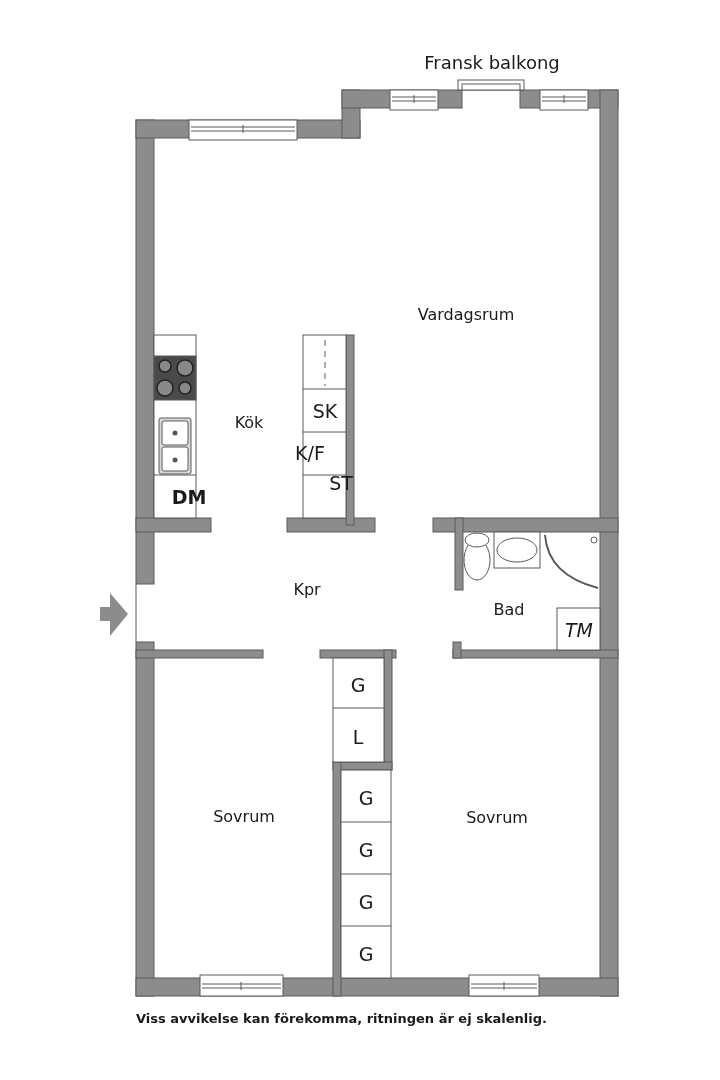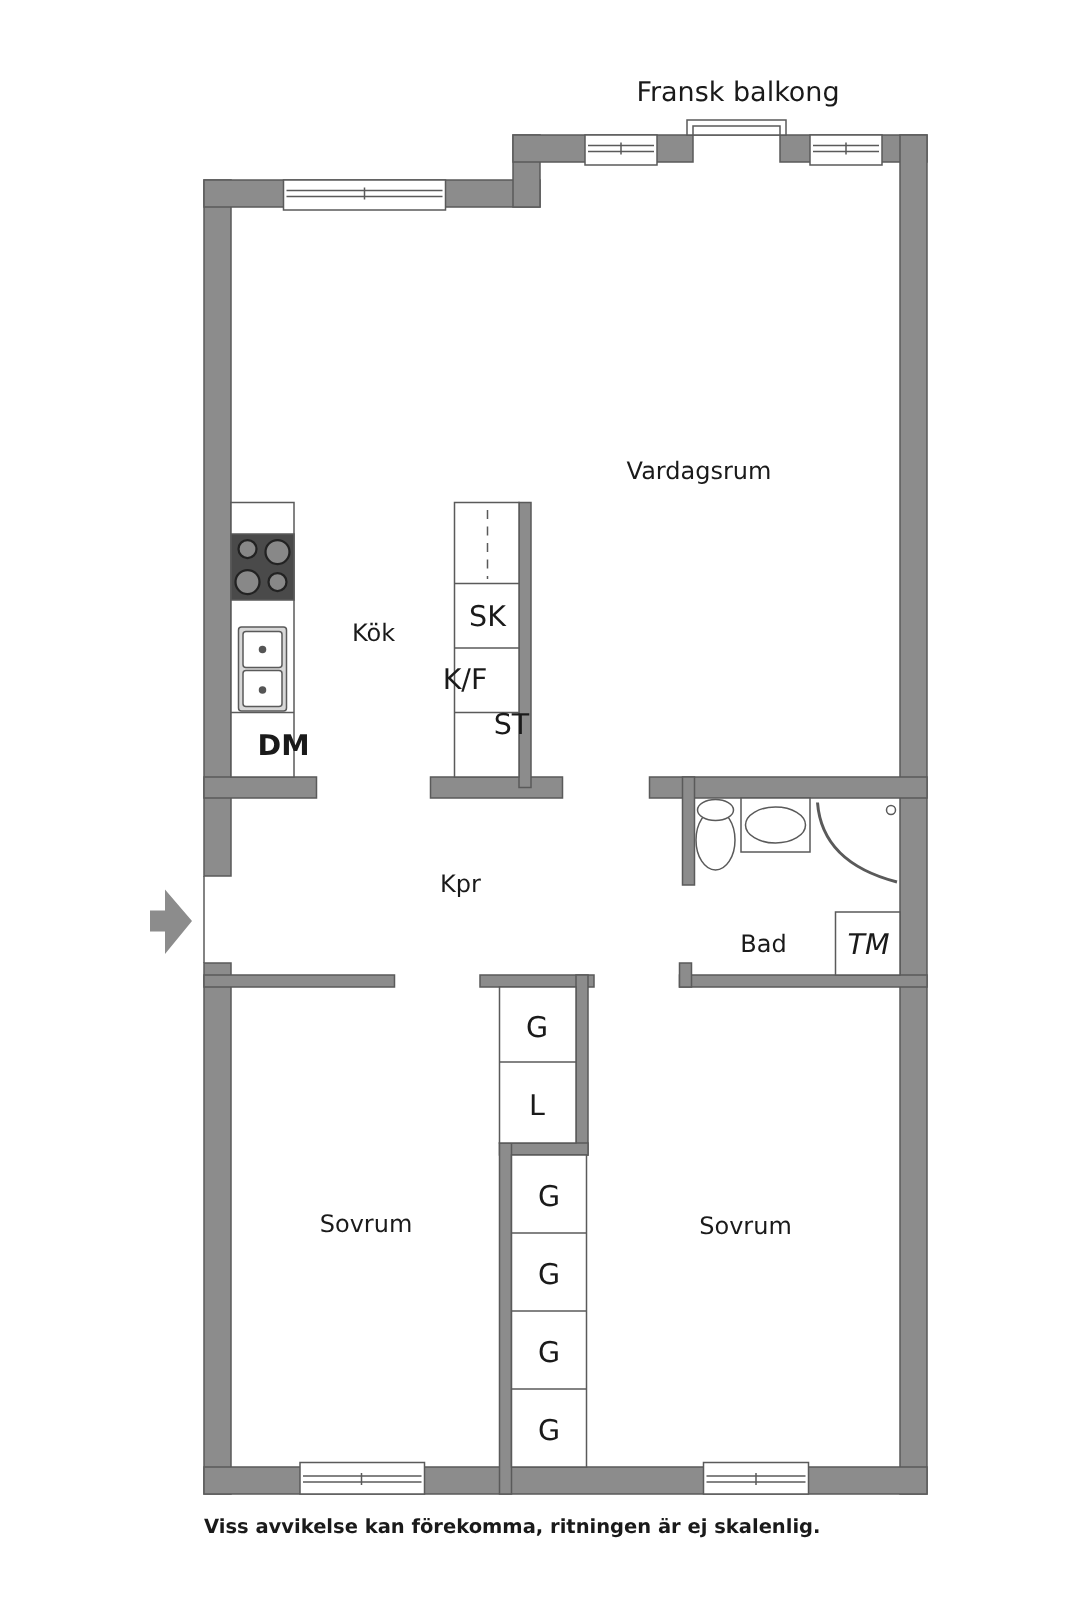--- a/index.html
+++ b/index.html
@@ -123,21 +123,21 @@
     <line x1="341" y1="874" x2="391" y2="874"></line>
     <line x1="341" y1="926" x2="391" y2="926"></line>
   </g>
 </svg>
 
 <div class="title" style="left:492px; top:62px;">Fransk balkong</div>
 
 <div class="label" style="left:466px; top:314px;">Vardagsrum</div>
 <div class="label" style="left:249px; top:422px;text-align:center;">Kök</div>
 <div class="label" style="left:307px; top:589px;">Kpr</div>
-<div class="label" style="left:509px; top:609px;margin-top:20px;">Bad</div>
+<div class="label" style="left:509px; top:609px;">Bad</div>
 <div class="label" style="left:244px; top:816px;">Sovrum</div>
 <div class="label" style="left:497px; top:817px;">Sovrum</div>
 
 <div class="label small" style="left:189px; top:497px;font-weight:bold;">DM</div>
 <div class="label small" style="left:325px; top:411px;">SK</div>
 <div class="label small" style="left:310px; top:453px;">K/F</div>
 <div class="label small" style="left:325px; top:483px;margin-left:16px;">ST</div>
 <div class="label small" style="left:579px; top:630px;font-style:italic;">TM</div>
 
 <div class="label small" style="left:358px; top:685px;">G</div>

